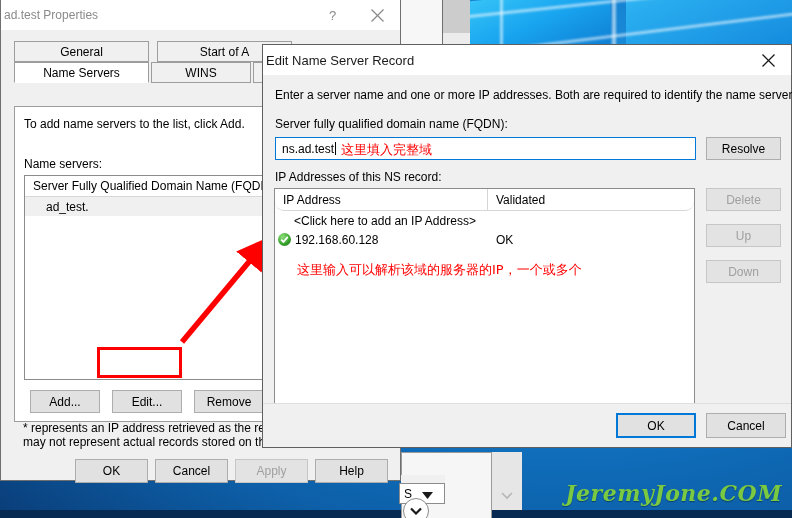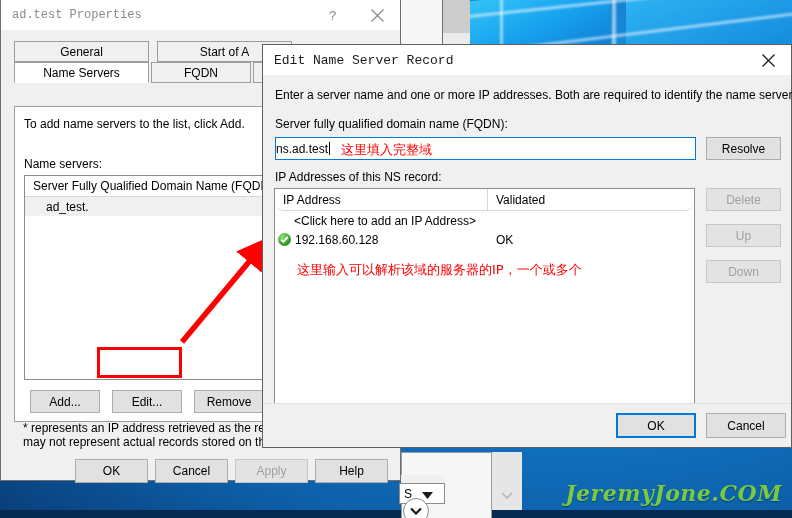--- a/index.html
+++ b/index.html
@@ -50,23 +50,22 @@
     box-sizing: border-box;
   }
   .titlebar {
     height: 30px;
     background: #ffffff;
     display: flex; align-items: center;
     box-sizing: border-box;
   }
   .titlebar .ttl {
     font-size: 12px;
-    padding-left: 11px;
+    padding-left: 3px;
     white-space: nowrap;
-    font-family: Liberation Mono, monospace;
   }
   .titlebar .spacer { flex: 1; }
   .tb-btn {
     width: 45px; height: 29px;
     display: flex; align-items: center; justify-content: center;
     font-size: 13px; color: #333;
   }
   .tb-btn svg { display:block; }
 
   .btn {
@@ -151,21 +150,21 @@
   #editwin-body {
     position:absolute; left:0; right:0; top:30px; bottom:0;
     background:#f0f0f0;
   }
   .txtinput {
     box-sizing:border-box;
     background:#fff;
     border:1px solid #0078d7;
     font-size:12px;
     display:flex; align-items:center;
-    padding-left:0;
+    padding-left:6px;
     position:absolute;
     color:#000;
   }
   .caret {
     display:inline-block;
     width:1px; height:13px;
     background:#000;
     margin-left:1px;
     vertical-align:middle;
   }
@@ -277,21 +276,21 @@
       <span>General</span>
     </div>
     <div class="tab" style="left:156px; top:11px; width:135px;">
       <span>Start of A</span>
     </div>
 
     <div class="tab active" style="left:13px; top:32px; width:135px;">
       <span>Name Servers</span>
     </div>
     <div class="tab" style="left:150px; top:32px; width:100px;">
-      <span>FQDN</span>
+      <span>WINS</span>
     </div>
     <div class="tab" style="left:252px; top:32px; width:38px;">
         <span></span>
       </div>
 
     <div class="tabpage">
       <div class="lbl" style="position:absolute; left:9px; top:10px;">To add name servers to the list, click Add.</div>
       <div class="lbl" style="position:absolute; left:9px; top:50px;">Name servers:</div>
 
       <div class="listbox" style="left:9px; top:68px; right:9px; height:205px;">

